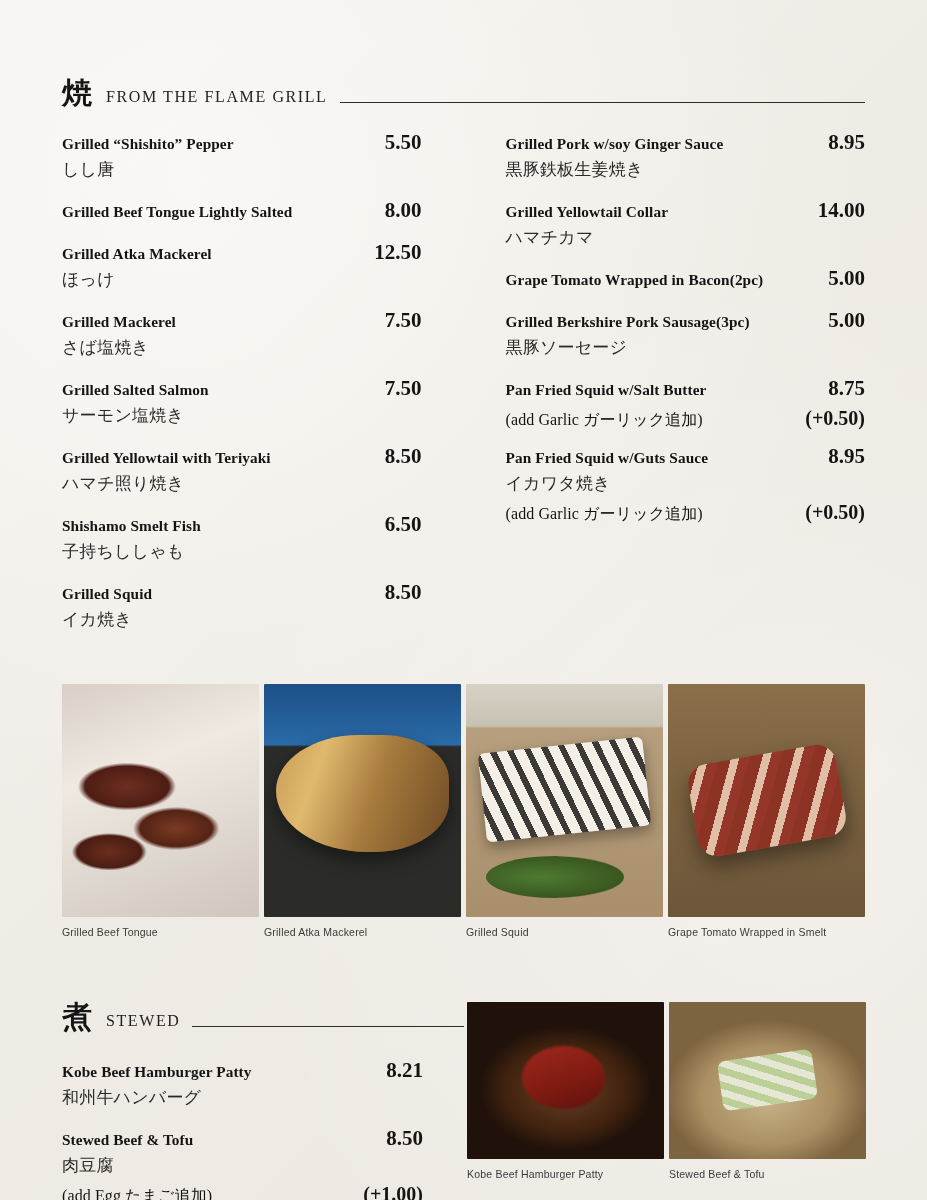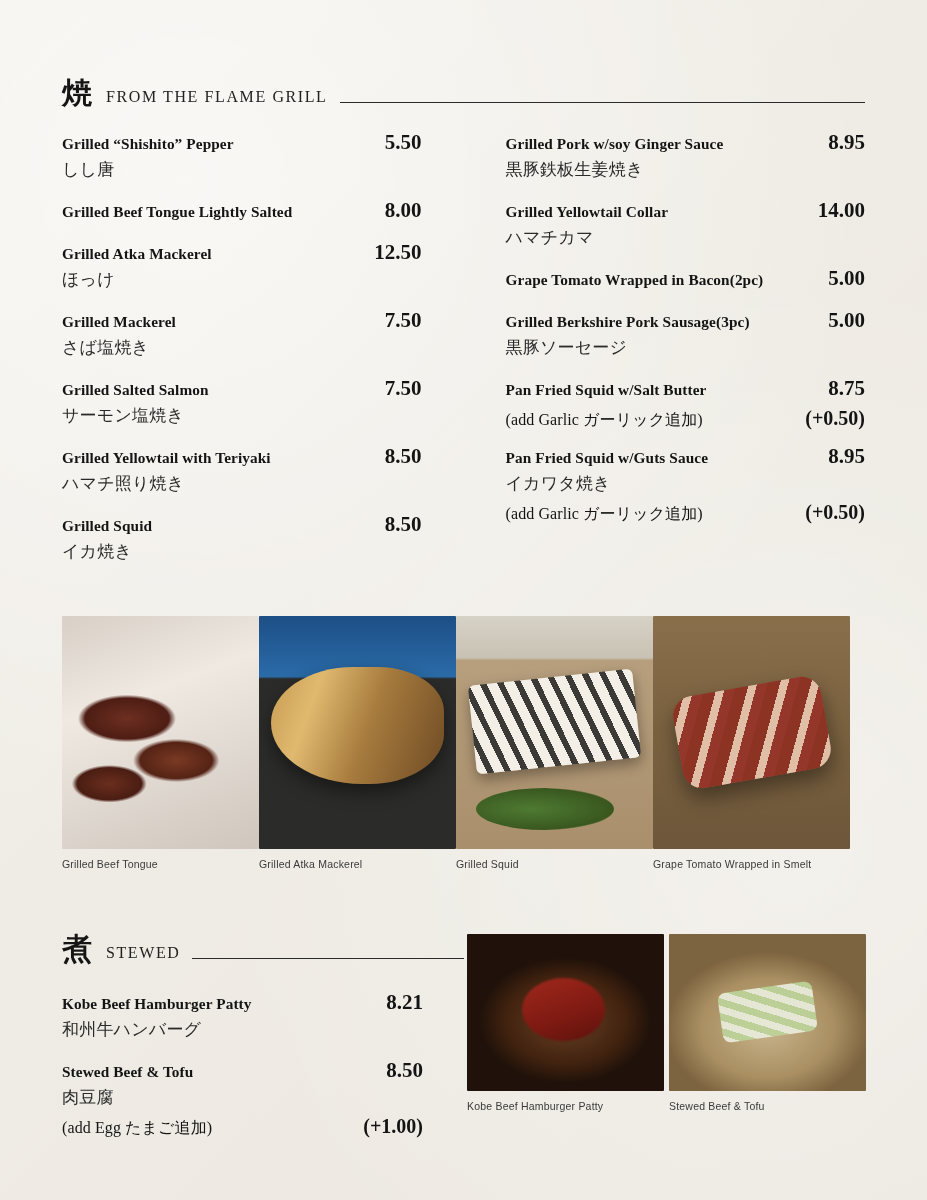--- a/index.html
+++ b/index.html
@@ -103,20 +103,21 @@
   .addon .name {
     font-weight: 400;
     font-size: 16px;
   }
   .addon .price { font-size: 20px; }
   .addon { margin-top: 6px; }
 
   
   .photos {
     display: flex;
+    gap: 5px;
     margin-top: 36px;
   }
   .photo-cell { width: 197px; }
   .photo {
     width: 197px;
     height: 233px;
     border-radius: 1px;
     overflow: hidden;
     position: relative;
   }
@@ -295,20 +296,27 @@
           </div>
 
           <div class="item">
             <div class="row">
               <span class="name">Grilled Yellowtail with Teriyaki</span>
               <span class="price">8.50</span>
             </div>
             <div class="jp">ハマチ照り焼き</div>
           </div>
 
+          <div class="item">
+            <div class="row">
+              <span class="name">Shishamo Smelt Fish</span>
+              <span class="price">6.50</span>
+            </div>
+            <div class="jp">子持ちししゃも</div>
+          </div>
 
           <div class="item">
             <div class="row">
               <span class="name">Grilled Squid</span>
               <span class="price">8.50</span>
             </div>
             <div class="jp">イカ焼き</div>
           </div>
 
         </div>

